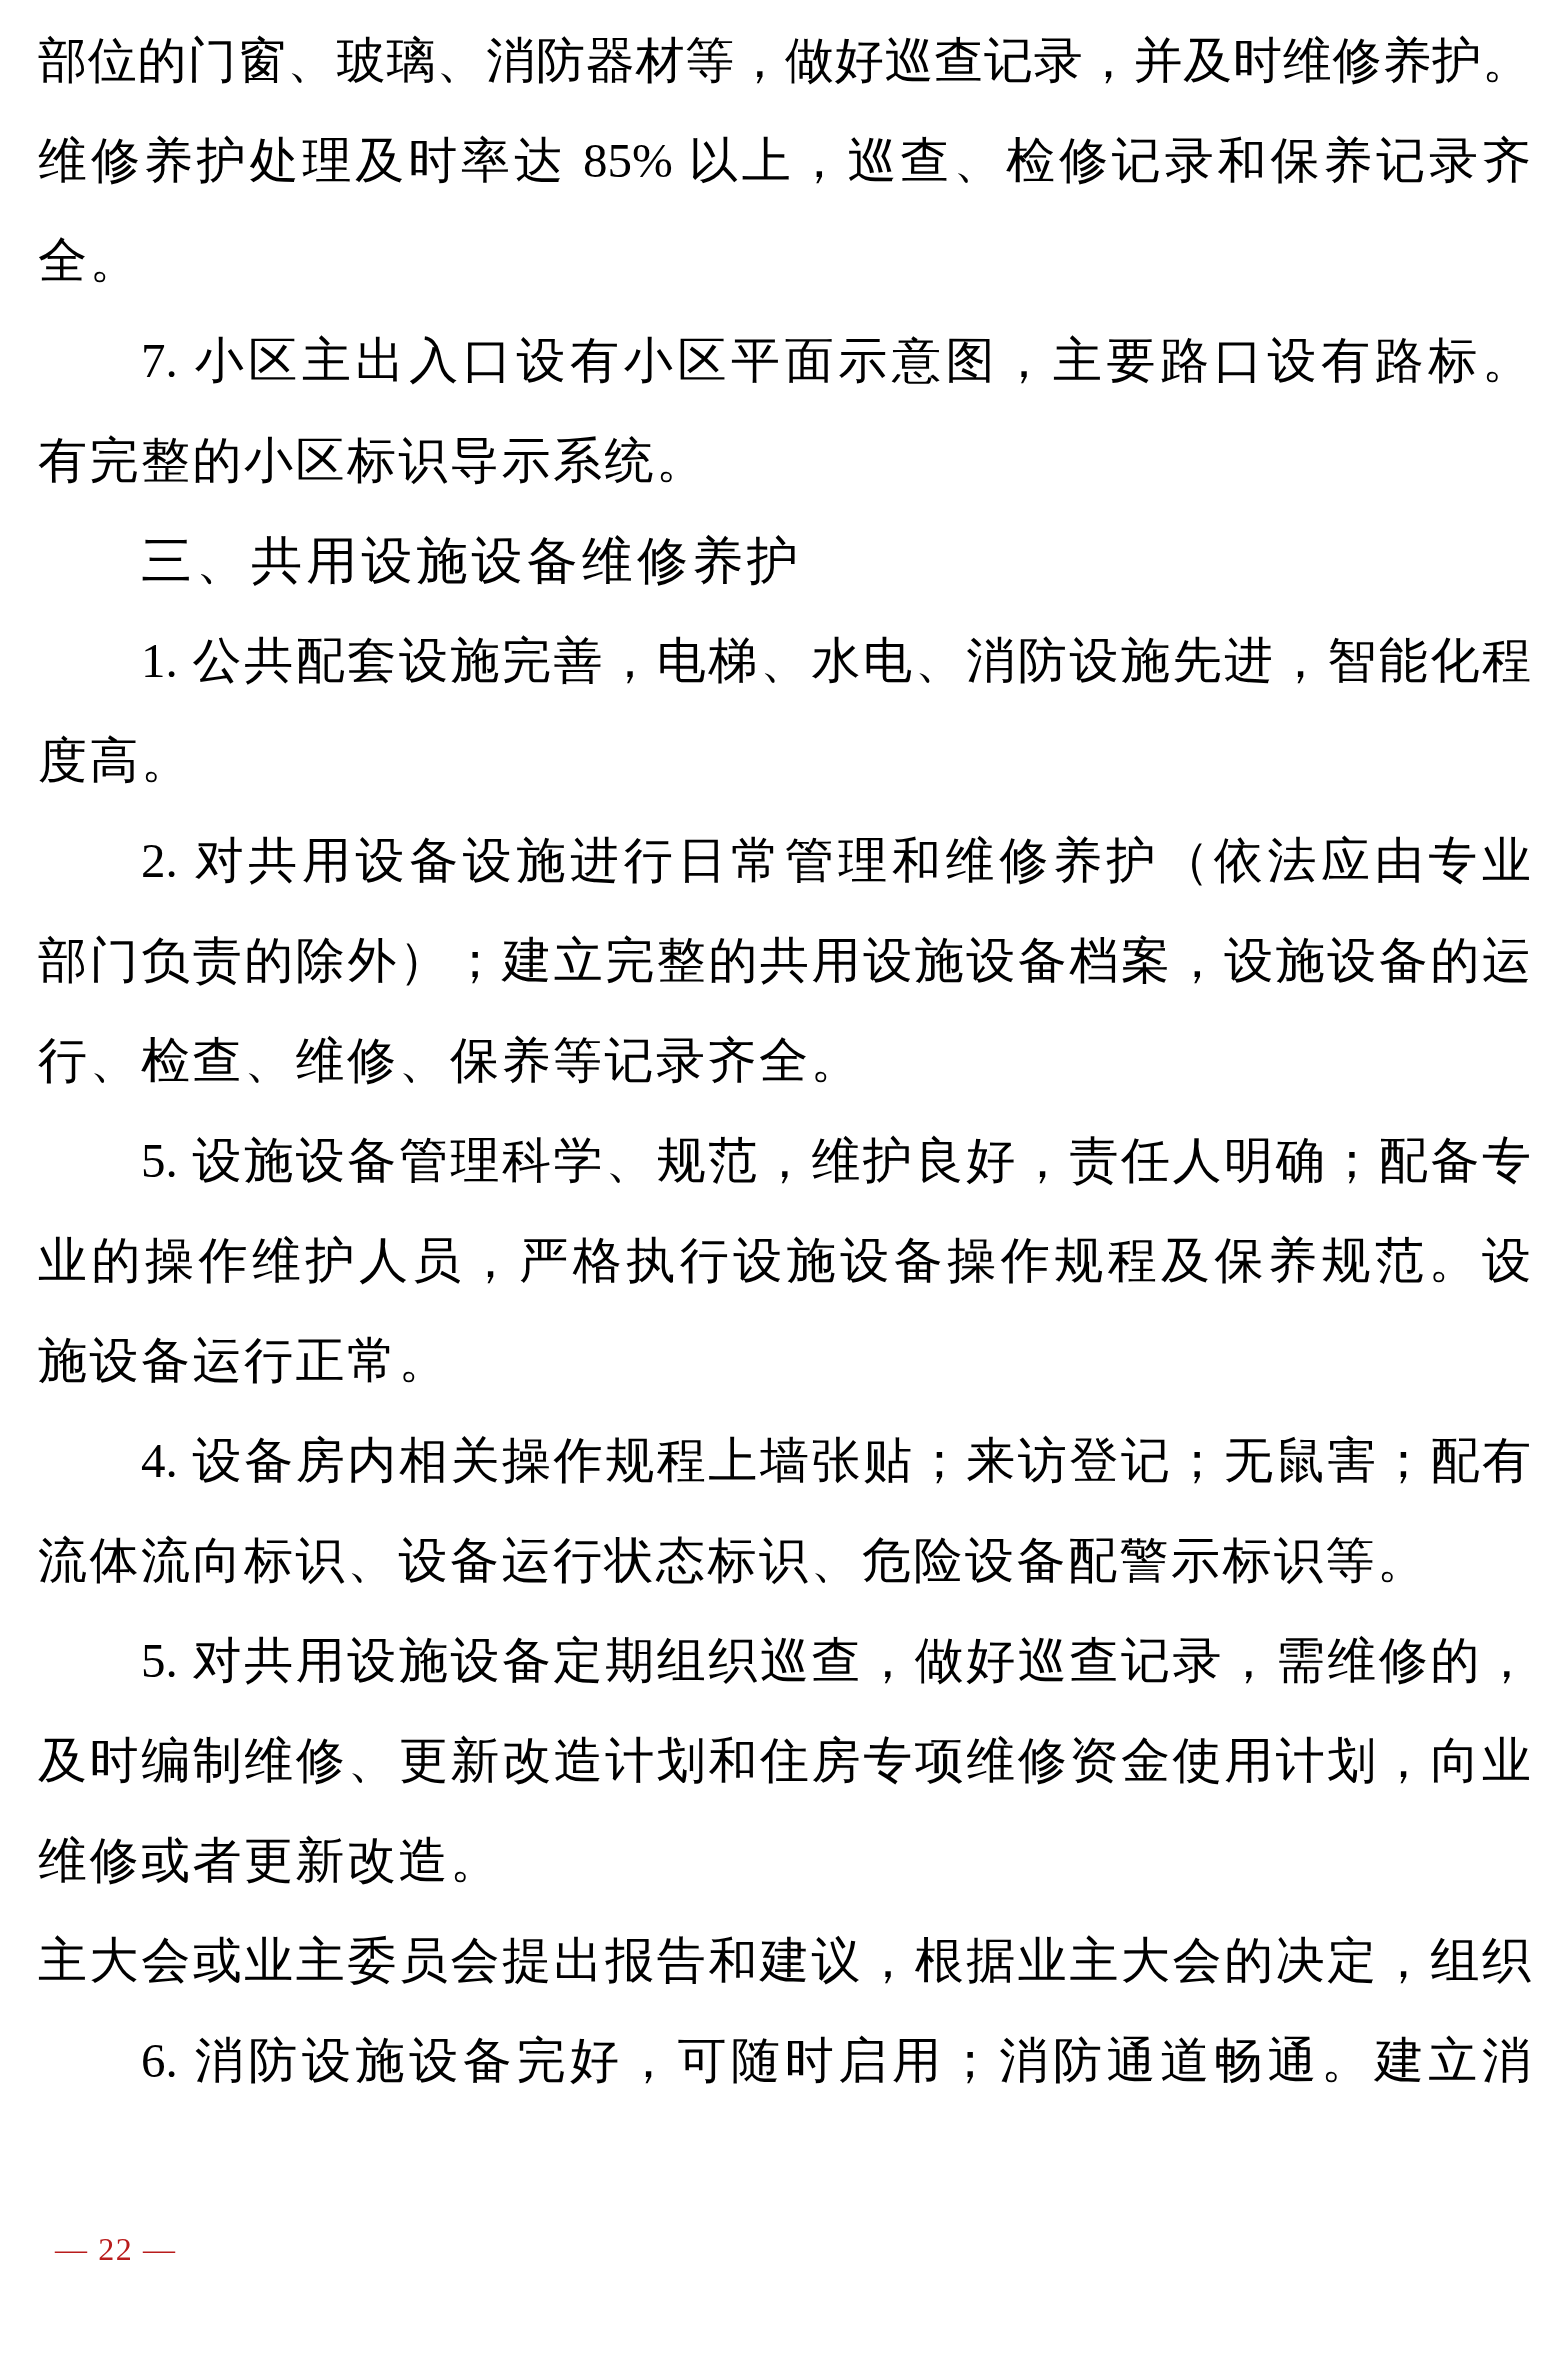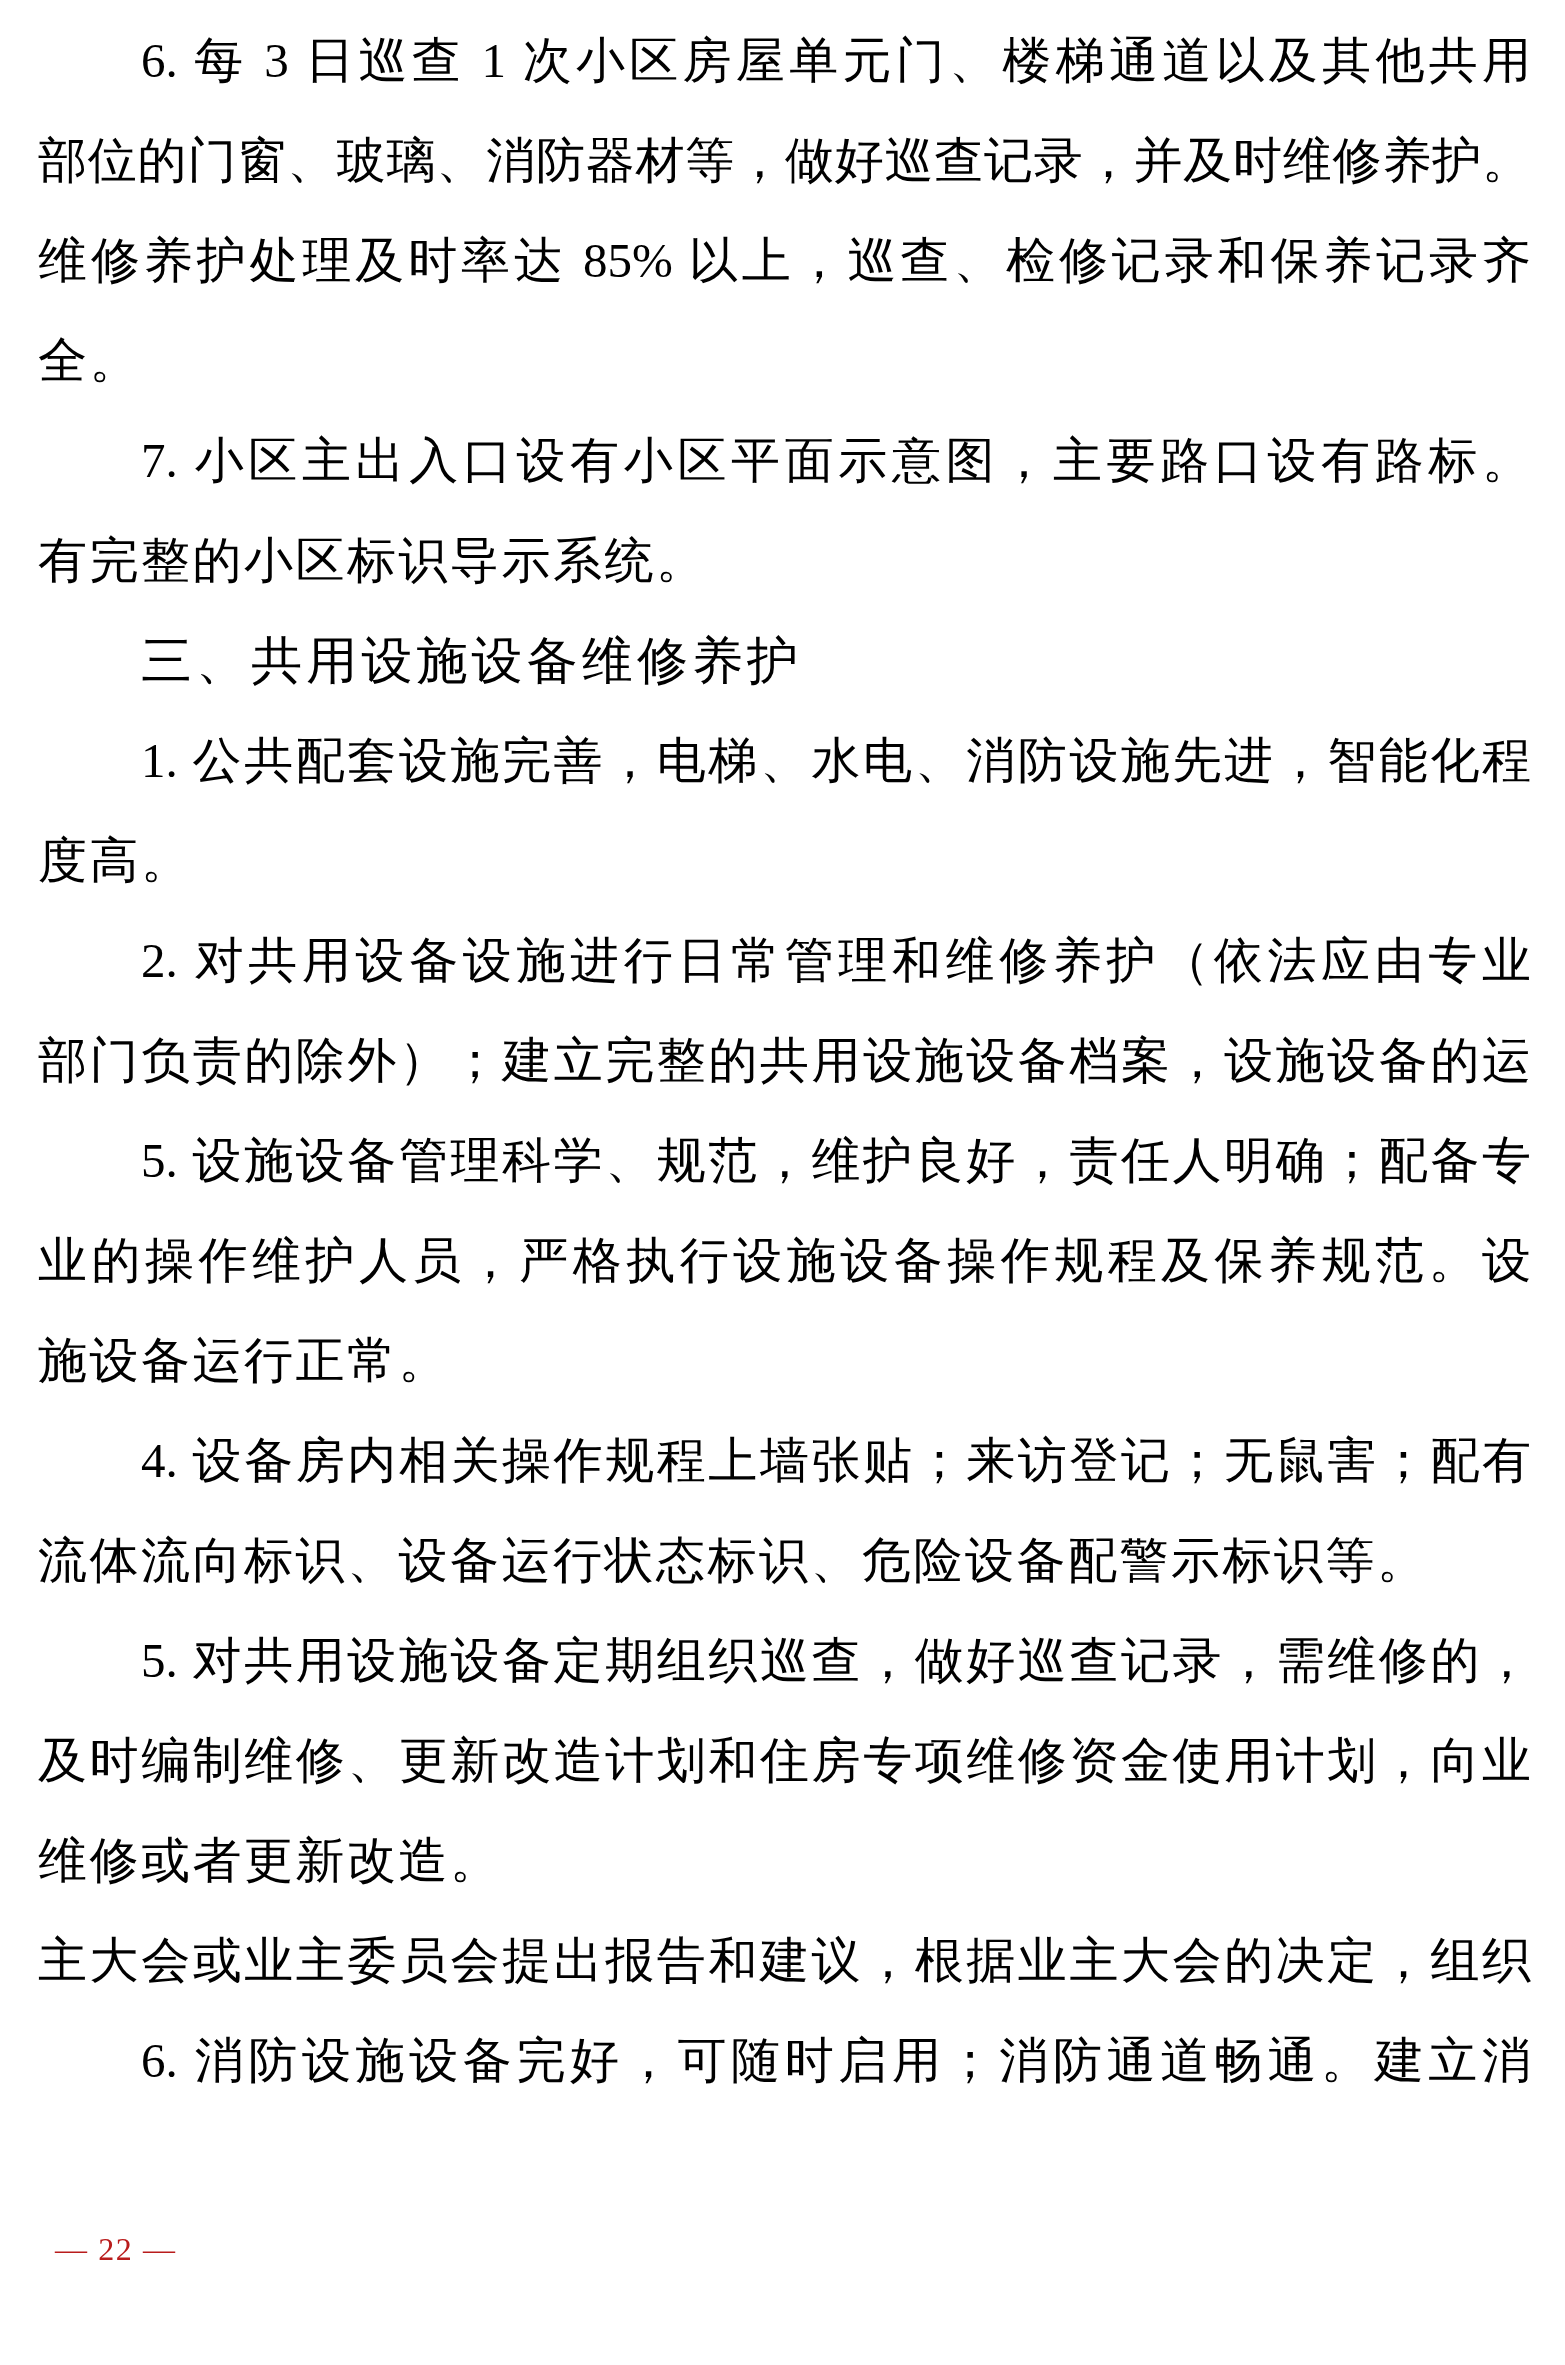--- a/index.html
+++ b/index.html
@@ -54,31 +54,31 @@
     line-height: 52px;
     letter-spacing: 1.6px;
     color: #b91c1c;
   }
 </style>
 </head>
 <body>
 
 <main class="page">
   <section class="content" id="content">
-      <div class="line indent fill">6. 每 3 日巡查 1 次小区房屋单元门、楼梯通道以及其他共用</div>
       <div class="line fill">部位的门窗、玻璃、消防器材等，做好巡查记录，并及时维修养护。</div>
       <div class="line fill">维修养护处理及时率达 85% 以上，巡查、检修记录和保养记录齐</div>
       <div class="line">全。</div>
       <div class="line indent fill">7. 小区主出入口设有小区平面示意图，主要路口设有路标。</div>
       <div class="line">有完整的小区标识导示系统。</div>
       <div class="line indent heading">三、共用设施设备维修养护</div>
       <div class="line indent fill">1. 公共配套设施完善，电梯、水电、消防设施先进，智能化程</div>
       <div class="line">度高。</div>
       <div class="line indent fill">2. 对共用设备设施进行日常管理和维修养护（依法应由专业</div>
       <div class="line fill">部门负责的除外）；建立完整的共用设施设备档案，设施设备的运</div>
+      <div class="line">行、检查、维修、保养等记录齐全。</div>
       <div class="line indent fill">5. 设施设备管理科学、规范，维护良好，责任人明确；配备专</div>
       <div class="line fill">业的操作维护人员，严格执行设施设备操作规程及保养规范。设</div>
       <div class="line">施设备运行正常。</div>
       <div class="line indent fill">4. 设备房内相关操作规程上墙张贴；来访登记；无鼠害；配有</div>
       <div class="line">流体流向标识、设备运行状态标识、危险设备配警示标识等。</div>
       <div class="line indent fill">5. 对共用设施设备定期组织巡查，做好巡查记录，需维修的，</div>
       <div class="line fill">及时编制维修、更新改造计划和住房专项维修资金使用计划，向业</div>
       <div class="line">维修或者更新改造。</div>
       <div class="line fill">主大会或业主委员会提出报告和建议，根据业主大会的决定，组织</div>
       <div class="line indent fill">6. 消防设施设备完好，可随时启用；消防通道畅通。建立消</div>

